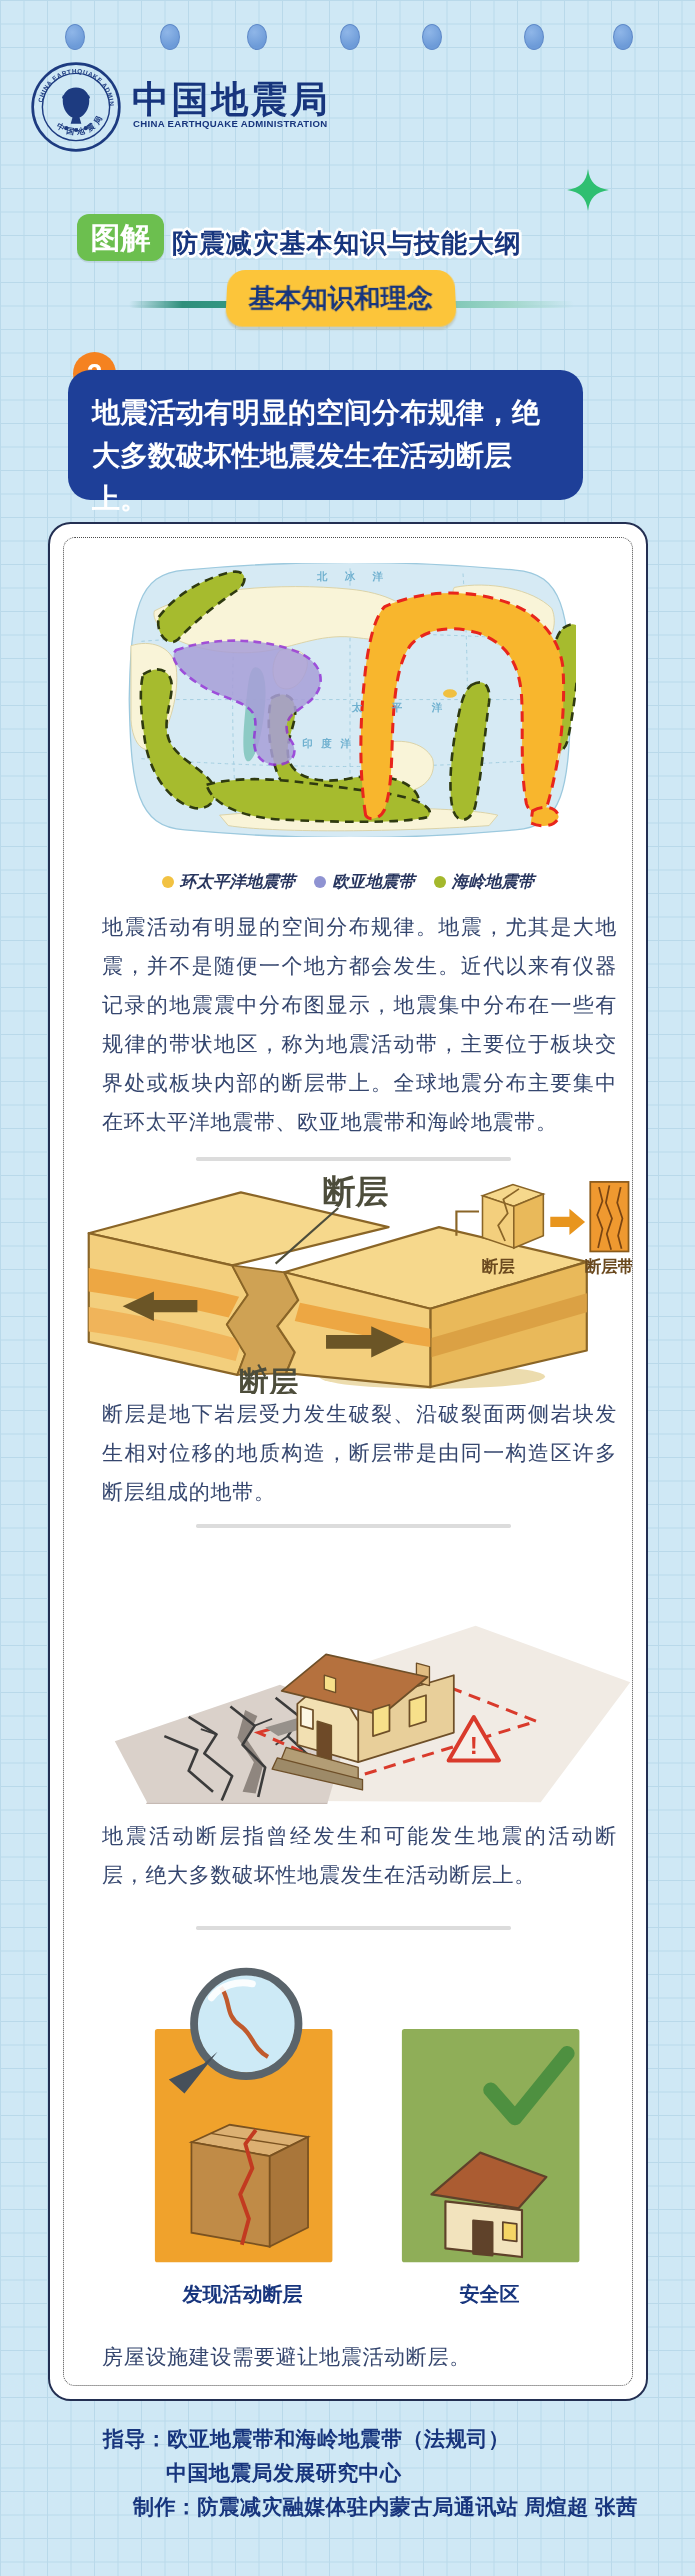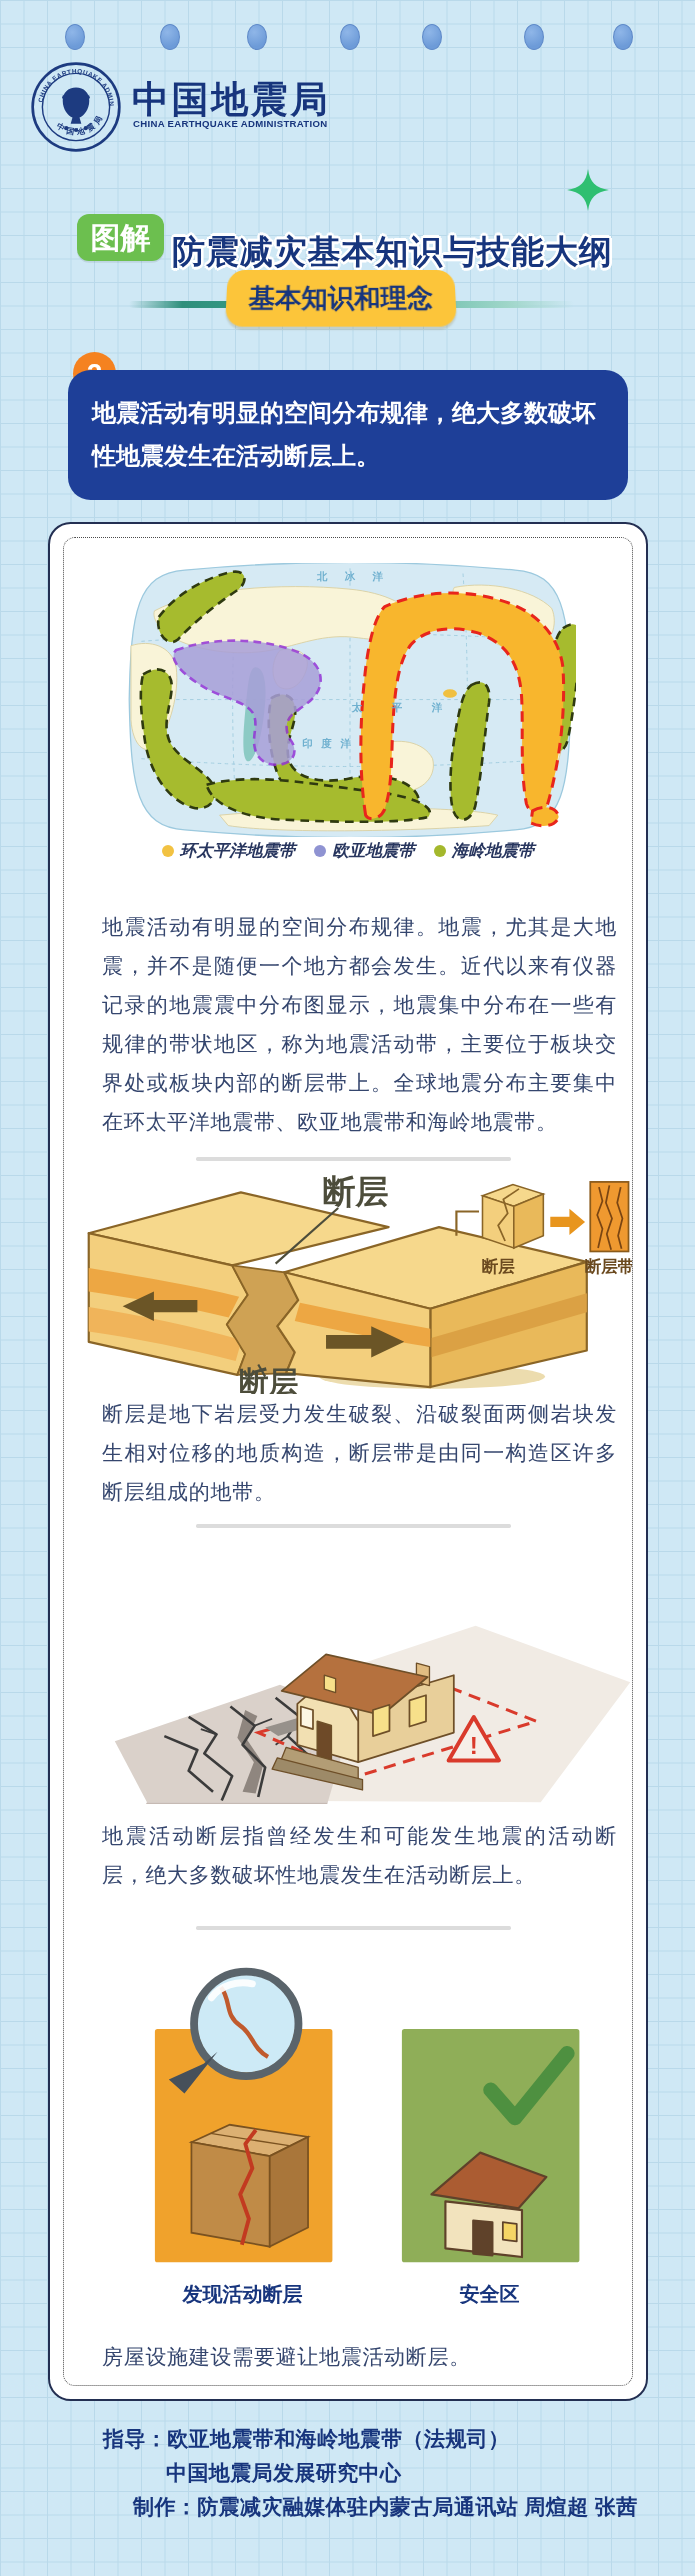--- a/index.html
+++ b/index.html
@@ -22,45 +22,45 @@
   .brand-cn { position:absolute; left:132px; top:75px; font-size:37px; font-weight:bold;
               color:#17357d; letter-spacing:2.6px; }
   .brand-en { position:absolute; left:133px; top:118px; font-size:9.6px; font-weight:bold;
               color:#17357d; letter-spacing:0.3px; }
   .sparkle { position:absolute; left:567px; top:169px; width:42px; height:42px; }
   
   .tag-badge { position:absolute; left:77px; top:214px; width:87px; height:47px;
                background:#6cbf4f; border-radius:12px; color:#fff; font-size:30px;
                font-weight:bold; text-align:center; line-height:47px;
                box-shadow:0 1.7px 0 rgba(0,0,0,.08); }
-  .main-title { position:absolute; left:172px; top:228px; font-size:33px; font-weight:bold;
+  .main-title { position:absolute; left:172px; top:220px; font-size:26px; font-weight:bold;
                 color:#17357d; line-height:47px; letter-spacing:0.9px;
                 text-shadow:-1.7px -1.7px 0 #fff, 1.7px -1.7px 0 #fff, -1.7px 1.7px 0 #fff,
                             1.7px 1.7px 0 #fff, 0 2.6px 0 #fff, 2.6px 0 0 #fff, -2.6px 0 0 #fff, 0 -2.6px 0 #fff; }
   .teal-line { position:absolute; left:129px; top:301px; width:445px; height:7px; border-radius:3.5px;
                background:linear-gradient(90deg, rgba(47,143,124,0), #2f8f7c 12%, #3aa78f 45%, #9fd6c9 85%, rgba(159,214,201,0)); }
   .sub-badge { position:absolute; left:228px; top:270px; width:226px; height:56px;
                background:#fcc53a; border-radius:17.4px; color:#17357d; font-size:26px;
                font-weight:bold; text-align:center; line-height:56px;
                transform:perspective(365px) rotateX(10deg); transform-origin:top center;
                box-shadow:0 2.6px 1.7px rgba(120,90,10,.18); }
   
   .num-circle { position:absolute; left:73px; top:352px; width:43px; height:43px; border-radius:50%;
                 background:#f58220; color:#fff; font-size:28px; font-weight:bold;
                 text-align:center; line-height:43px; }
-  .statement { position:absolute; left:68px; top:370px; width:560px; height:130px;
+  .statement { position:absolute; left:68px; top:370px; width:515px; height:130px;
                background:#1e3f98; border-radius:22.6px; padding:21px 22.6px 0 24px;
-               color:#ffffff; font-size:24px; font-weight:bold; line-height:43px; }
+               color:#ffffff; font-size:28px; font-weight:bold; line-height:43px; }
   
   .card { position:absolute; left:48px; top:522px; width:600px; height:1879px;
           background:#ffffff; border:2.6px solid #232f52; border-radius:22.6px; }
   .card-inner-border { position:absolute; left:13px; top:13px; right:13px; bottom:13px;
           border:1.7px dotted #4a4a4a; border-radius:12px; pointer-events:none; }
   .map-svg { position:absolute; left:74px; top:39px; }
-  .legend { position:absolute; left:0; top:316px; width:100%; display:flex;
+  .legend { position:absolute; left:0; top:347px; width:100%; display:flex;
             justify-content:center; gap:19px; }
   .legend-item { display:flex; align-items:center; gap:6px;
             font-family:"Liberation Serif","DejaVu Serif",serif; font-style:italic;
             font-weight:bold; font-size:16.5px; color:#27355e; }
   .legend-dot { width:12px; height:12px; border-radius:50%; }
   .ld-pacific { background:#f2c242; }
   .ld-eurasia { background:#8f93d2; }
   .ld-ridge   { background:#a4b82c; }
   .para { position:absolute; left:52px; width:515px; color:#35466e; font-size:21px;
           line-height:39px; letter-spacing:0.7px; text-align:justify; }

